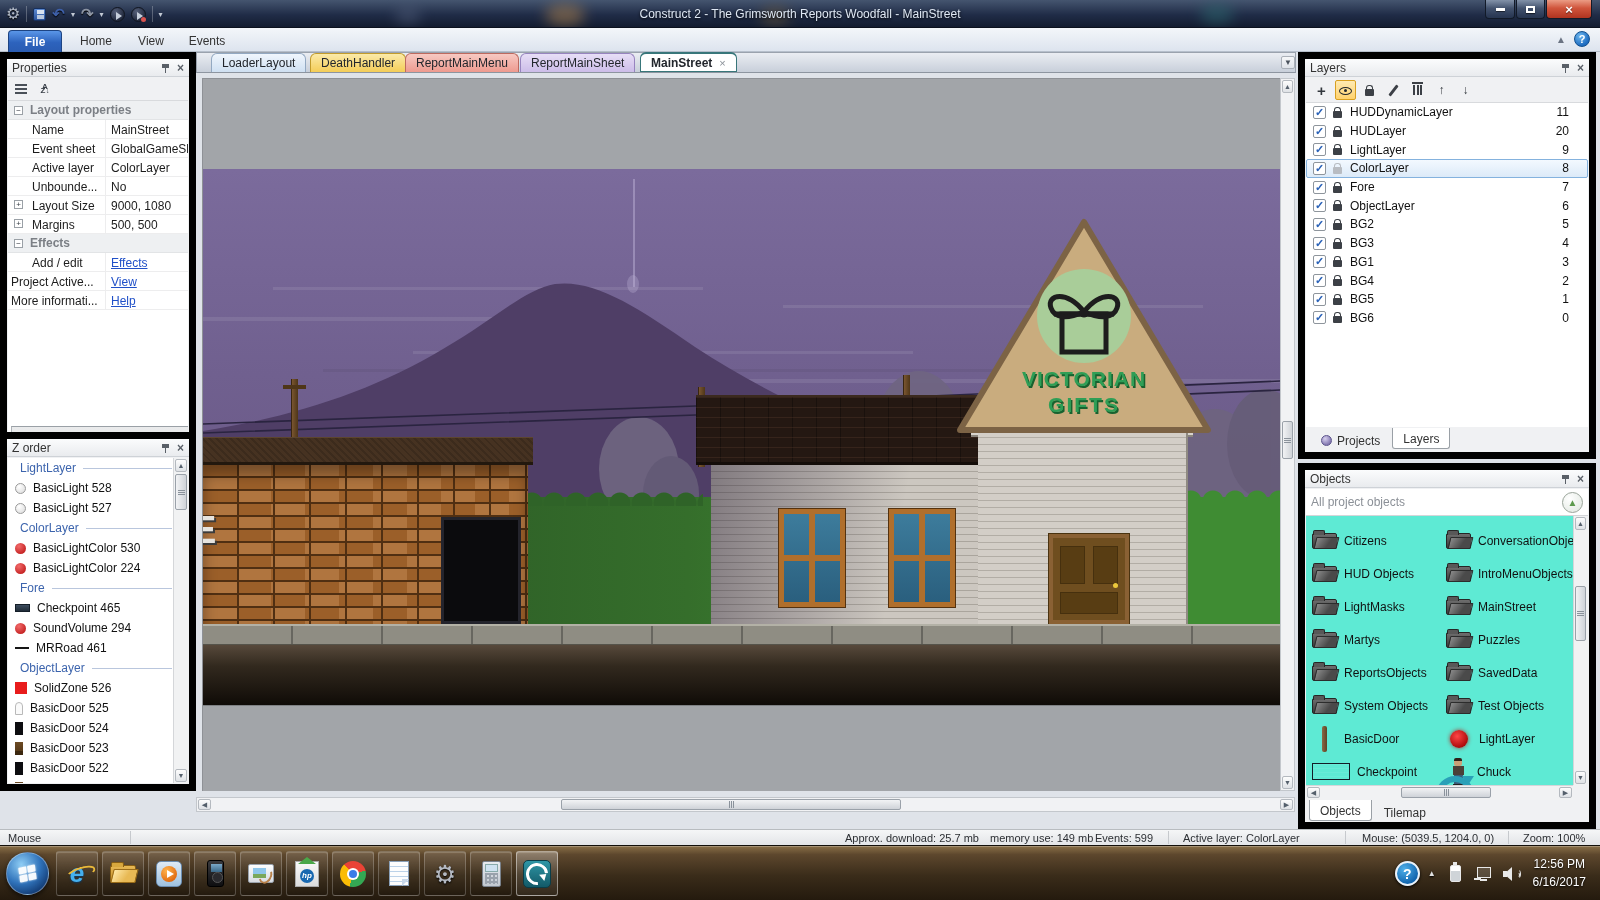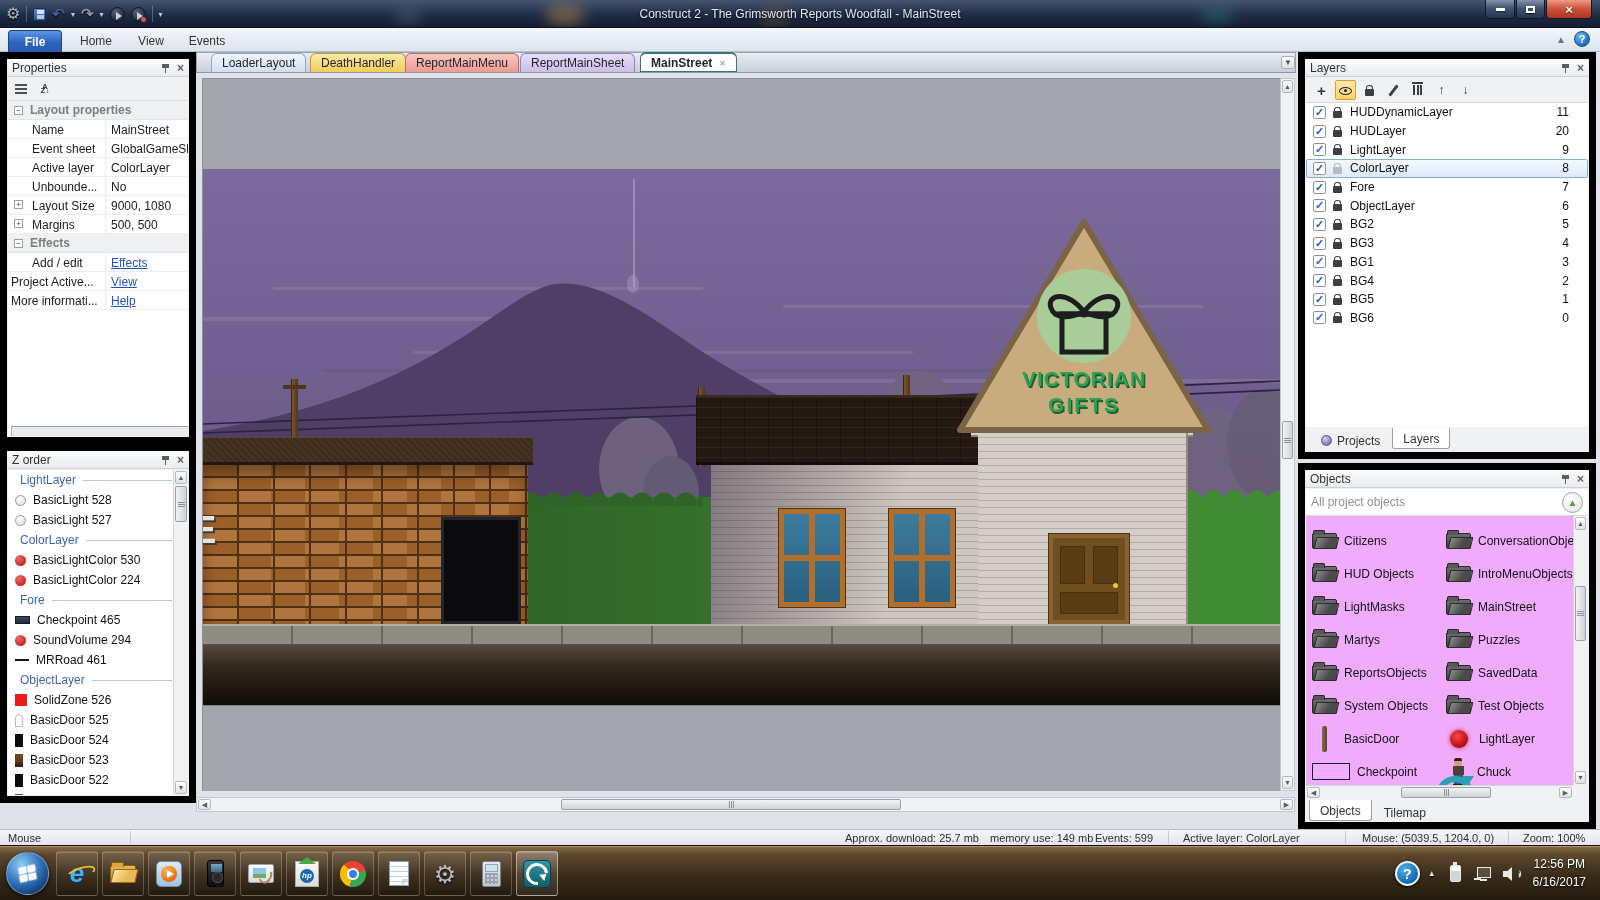--- a/index.html
+++ b/index.html
@@ -155,21 +155,21 @@
 .trash:before{content:"";position:absolute;left:-1px;top:-3px;width:11px;height:2px;background:#3c4046}
 #layers-list{position:absolute;left:1px;top:44px;right:1px;bottom:25px;background:#fff;overflow:hidden}
 .lrow{display:flex;align-items:center;height:18.7px;padding:0 4px 0 6px;border:1px solid transparent}
 .lrow.sel{background:linear-gradient(#f3f9ff,#dceaf8);border-color:#84b2de;border-radius:2px}
 .cbx{width:13px;height:13px;background:#fff;border:1px solid #8e959c;border-radius:2px;color:#2a62b8;font-size:11px;font-weight:bold;line-height:11px;text-align:center;margin-right:7px}
 .lname{flex:1;padding-left:8px;color:#111}
 .lnum{width:26px;text-align:right;color:#111;margin-right:14px}
 
 #obj-filter{position:absolute;left:1px;top:19px;right:1px;height:27px;background:#fff;border-bottom:1px solid #d4d6d9;display:flex;align-items:center;padding:0 5px;color:#8b9097}
 .upcircle{position:absolute;right:5px;top:3px;width:21px;height:21px;border-radius:50%;border:1px solid #9aa49a;background:radial-gradient(circle at 35% 30%,#ffffff,#dfe6df);color:#5d9a4e;font-size:10px;text-align:center;line-height:19px}
-#obj-content{position:absolute;left:1px;top:46px;right:16px;bottom:37px;background:#f0abfc;overflow:hidden}
+#obj-content{position:absolute;left:1px;top:46px;right:16px;bottom:37px;background:#5eead4;overflow:hidden}
 .ogrid{position:absolute;left:6px;display:grid;grid-template-columns:134px 134px;grid-auto-rows:33px}
 .ocell{display:flex;align-items:center;gap:7px;overflow:hidden}
 .ocell .olbl{white-space:nowrap;color:#111}
 .folder{position:relative;width:25px;height:16px;background:linear-gradient(#6e6e6e,#3a3a3a);border:1px solid #262626;border-radius:2px;flex:none}
 .folder:before{content:"";position:absolute;left:0;top:-4px;width:10px;height:4px;background:#585858;border:1px solid #262626;border-bottom:none;border-radius:2px 2px 0 0}
 .folder:after{content:"";position:absolute;left:2px;right:-2px;top:3px;bottom:-1px;background:linear-gradient(115deg,#8a8a8a,#4a4a4a 60%);border:1px solid #2c2c2c;border-radius:1px;transform:skewX(-14deg)}
 .oi-door{width:5px;height:26px;border-radius:2px;background:linear-gradient(90deg,#8a6a45,#5f4424);margin:0 10px;flex:none}
 .oi-blood{width:18px;height:18px;border-radius:50%;background:radial-gradient(circle at 40% 35%,#ff4545,#a80808 75%);box-shadow:0 0 4px rgba(190,10,10,.8);margin:0 4px;flex:none}
 .oi-checkpoint{width:38px;height:17px;background:linear-gradient(#3a4a5c,#222d39);border:1px solid #131c26;background-image:repeating-linear-gradient(rgba(255,255,255,.07) 0 1px,transparent 1px 4px);flex:none}
 .oi-chuck{width:14px;height:28px;display:flex;flex-direction:column;align-items:center;margin:0 5px;flex:none}
@@ -355,21 +355,21 @@
           <span class="vl"><a href="#">View</a></span>
         </div>
       <div class="prow">
           <span class="nm noindent">More informati...</span>
           <span class="vl"><a href="#">Help</a></span>
         </div>
       <div id="prop-desc"></div>
     </div>
   </div>
 
-  <div class="panel" style="left:0;top:444px;width:196px;height:359px">
+  <div class="panel" style="left:0;top:432px;width:196px;height:359px">
     <div class="ptitle">
       <span class="lbl">Z order</span>
       <span class="pin"></span>
       <span class="xbtn">×</span>
     </div>
     <div id="zlist">
       <div class="zhdr">
           <span>LightLayer</span>
         </div>
       <div class="zitem">

